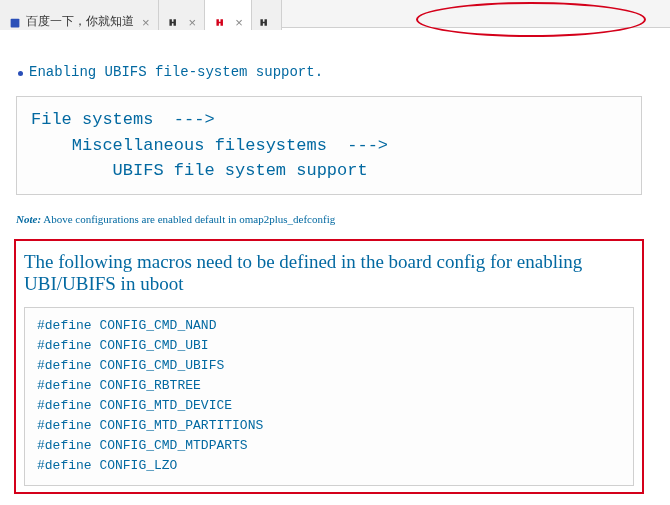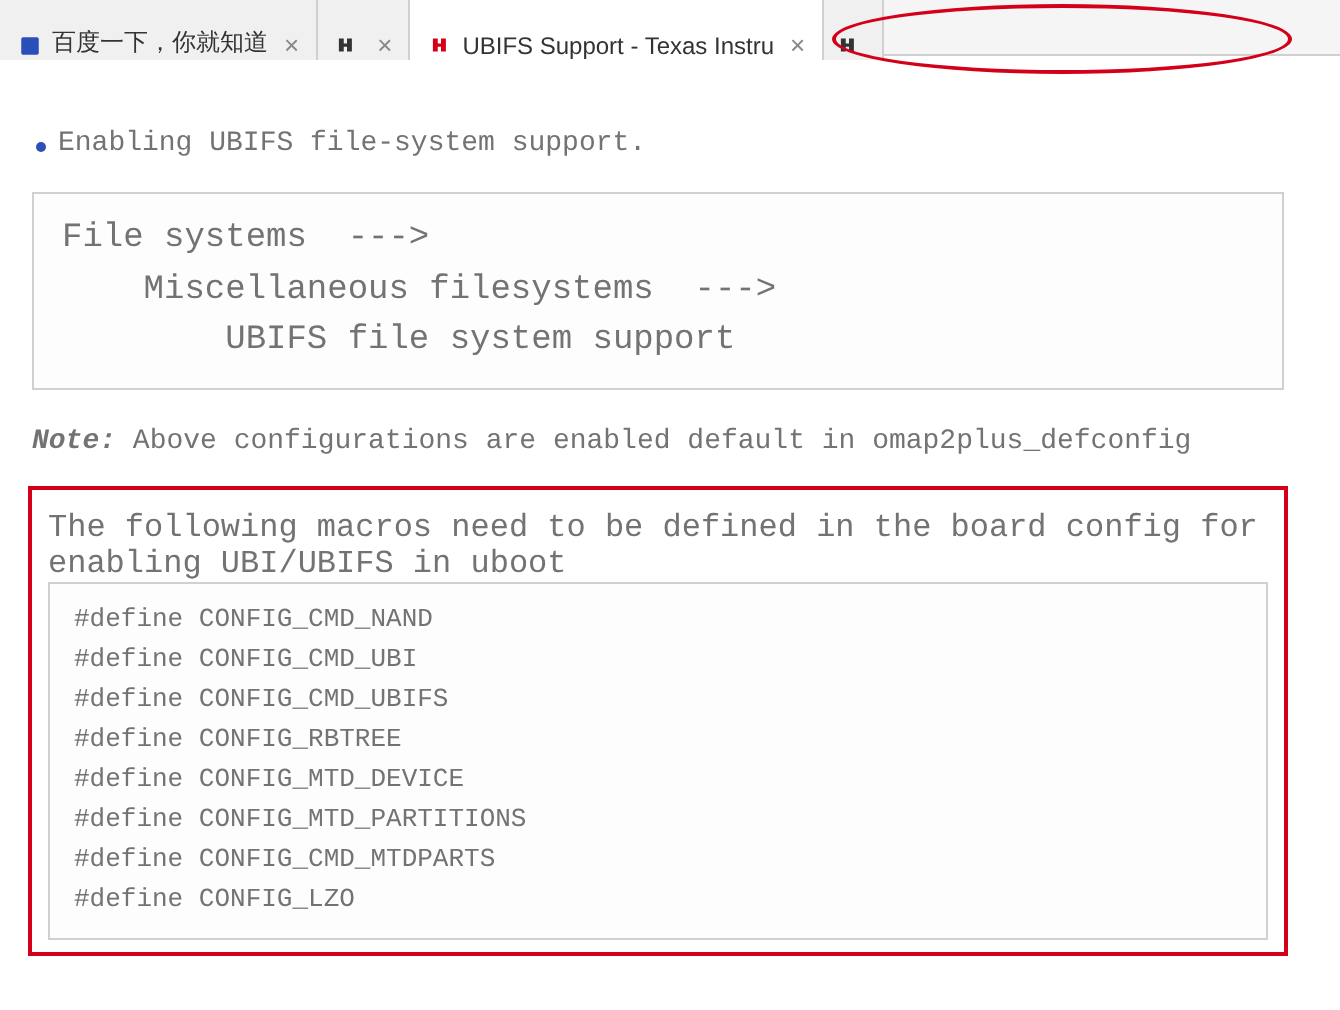--- a/index.html
+++ b/index.html
@@ -66,21 +66,21 @@
       pointer-events: none;
       left: 416px;
       top: 2px;
       width: 230px;
       height: 35px;
     }
     .content {
       padding: 20px 24px 10px 12px;
       font-family: "Courier New", "SimSun", monospace;
       font-size: 14px;
-      color: #737373;
+      color: #0369a1;
     }
     .bullet-row {
       display: flex;
       align-items: flex-start;
       gap: 6px;
       margin: 16px 0 16px 6px;
     }
     .bullet-dot {
       width: 5px;
       height: 5px;
@@ -94,41 +94,42 @@
       background: #fdfdfd;
       padding: 10px 14px;
       margin: 8px 4px;
       font-family: "Courier New", monospace;
       white-space: pre;
       font-size: 17px;
       line-height: 1.5;
     }
     .note-line {
       margin: 18px 4px 14px 4px;
-      font-family: Liberation Mono, monospace;
-      font-size: 14px;
+      font-family: Liberation Serif, serif;
+      font-size: 11px;
     }
     .note-line b {
       font-style: italic;
       font-weight: bold;
     }
     .red-box {
       border: 2px solid #d4001a;
       margin: 8px 2px 2px 2px;
       padding: 10px 8px 6px 8px;
     }
     .red-box h3 {
       font-family: "Courier New", "SimSun", monospace;
       font-size: 15px;
       font-weight: bold;
       margin-bottom: 10px;
     }
     .red-box p {
-      font-family: Liberation Mono, monospace;
-      font-size: 16px;
+      font-family: Liberation Serif, serif;
+      font-size: 19px;
+      margin-bottom: 12px;
     }
     .define-box {
       border: 1px solid #d0d0d0;
       background: #fdfdfd;
       padding: 8px 12px 8px 12px;
       font-family: Liberation Mono, monospace;
       font-size: 13px;
       line-height: 1.55;
       white-space: pre;
     }
@@ -153,21 +154,20 @@
         </svg>
     </span>
     <span class="close">×</span>
   </div>
   <div class="tab active">
     <span class="tab-icon ti-red">
       <svg viewBox="0 0 16 16">
           <path d="M3 4 L6 4 L6 7 L8 7 L8 4 L11 4 L11 12 L8 12 L8 9 L6 9 L6 12 L3 12 Z" fill="#d4001a"></path>
         </svg>
     </span>
-    <span class="tab-title">UBIFS Support - Texas Instru</span>
     <span class="close">×</span>
   </div>
   <div class="tab" style="width:30px;padding:0 6px;">
     <span class="tab-icon ti">
       <svg viewBox="0 0 16 16">
           <path d="M3 4 L6 4 L6 7 L8 7 L8 4 L11 4 L11 12 L8 12 L8 9 L6 9 L6 12 L3 12 Z" fill="#333"></path>
         </svg>
     </span>
   </div>
 </div>

